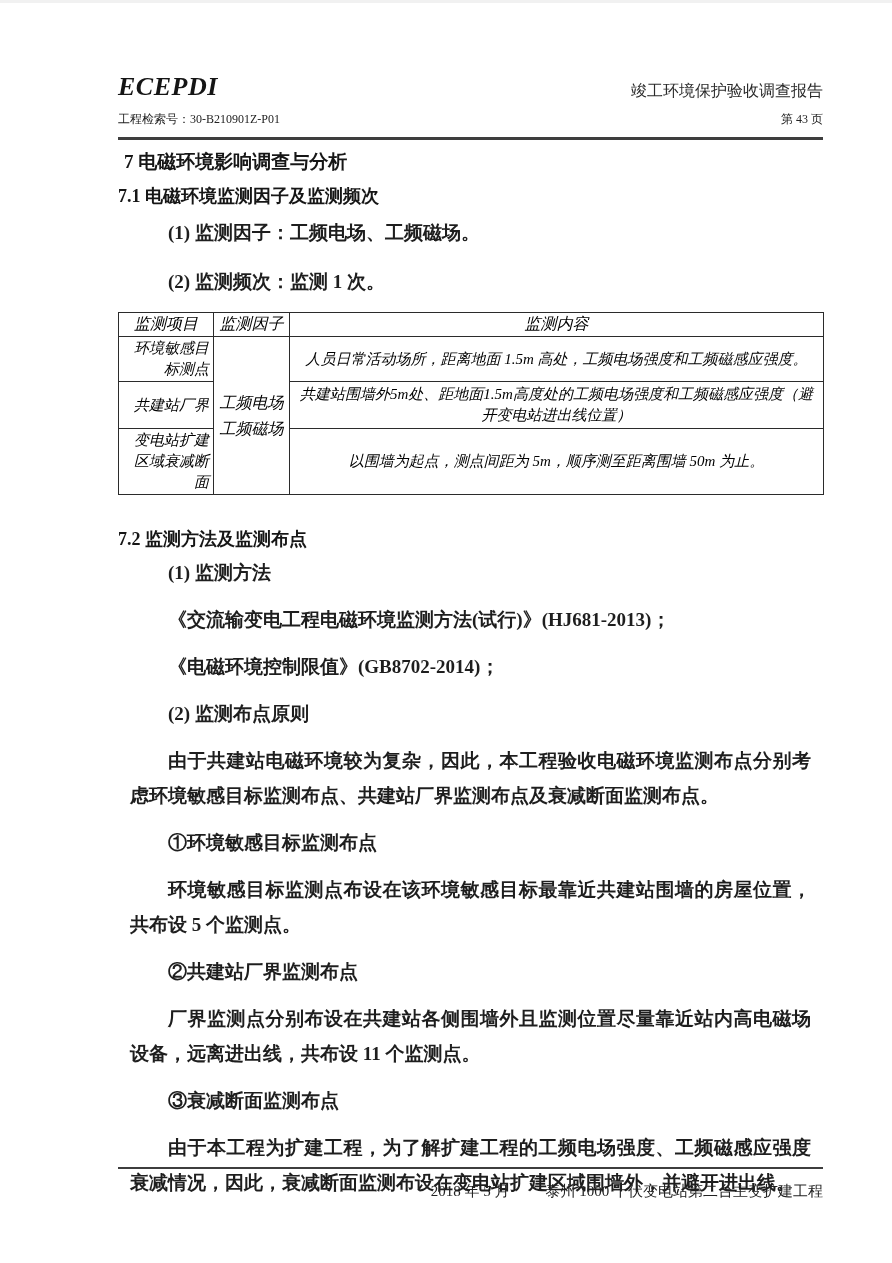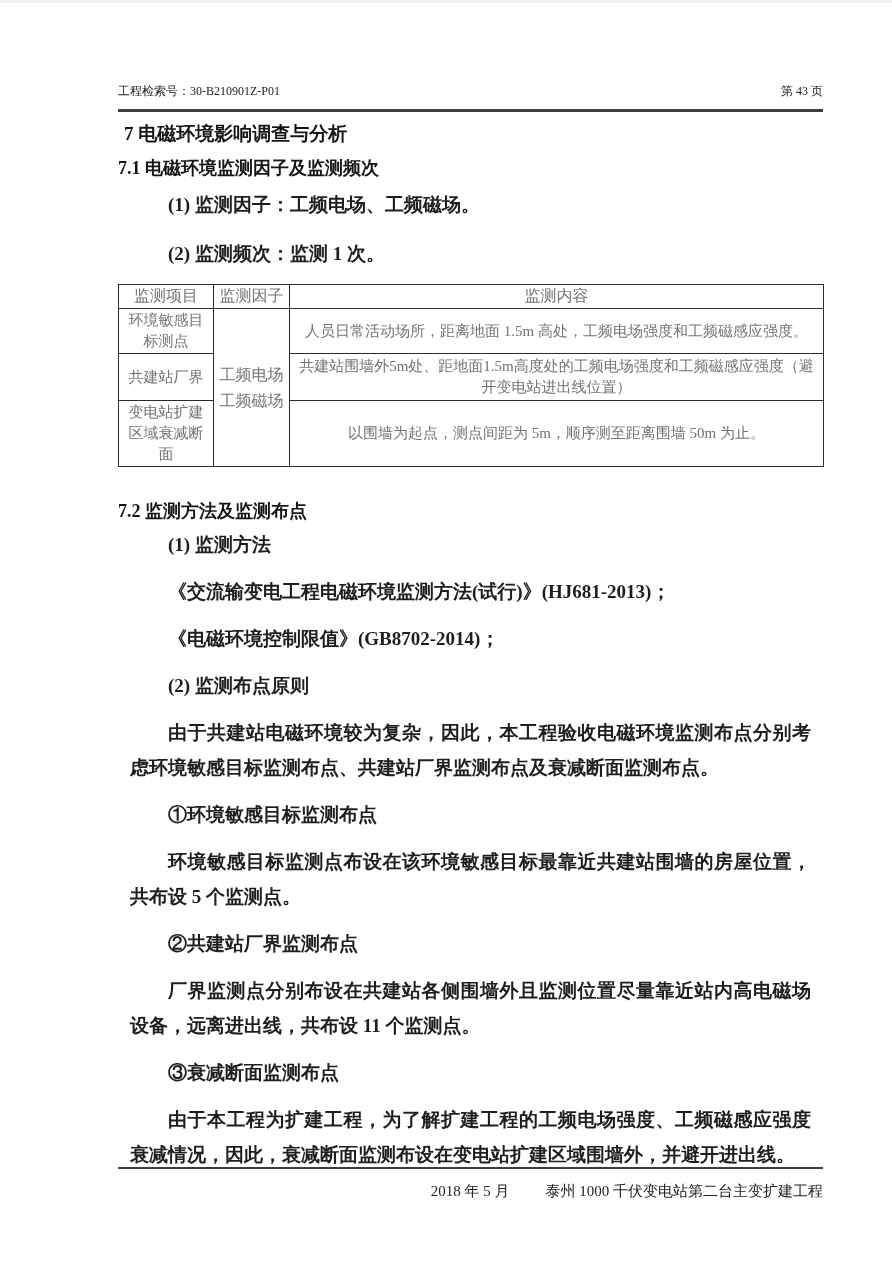--- a/index.html
+++ b/index.html
@@ -53,29 +53,29 @@
   p.body.s72 { line-height: 35px; }
   p.body.s72.first { margin-top: 4px; }
 
   
   .table-caption {
     text-align: center; font-weight: bold;
     font-size: 17px; line-height: 22px; margin-top: 2px; color: #161616;
   }
   table.monitor {
     width: 705px; border-collapse: collapse; margin-top: 6px;
-    font-size: 15px; color: #737373; table-layout: fixed;
+    font-size: 15px; color: #000000; table-layout: fixed; font-style: italic;
   }
   table.monitor th, table.monitor td { border: 1px solid #2b2b2b; }
   table.monitor th {
     font-weight: normal; font-size: 16px; text-align: center;
     height: 24px; padding: 1px 2px;
   }
   td.c-item {
-    text-align: center; vertical-align: middle;
+    text-align: right; vertical-align: middle;
     padding: 1px 4px; line-height: 21px;
   }
   td.c-factor {
     text-align: center; vertical-align: middle;
     font-size: 16px; line-height: 26px; padding: 0 2px; margin-top: 8px;
   }
   td.c-content {
     text-align: center; vertical-align: middle;
     padding: 2px 6px; line-height: 21px;
   }
@@ -89,20 +89,24 @@
   .footer-row {
     display: flex; justify-content: flex-end;
     margin-top: 13px; font-size: 15px; line-height: 19px; color: #222; gap: 36px;
   }
 </style>
 </head>
 <body>
 
 <div class="page">
 
+  <div class="header-row1">
+    <span class="logo">ECEPDI</span>
+    <span class="report-title">竣工环境保护验收调查报告</span>
+  </div>
   <div class="header-row2">
     <span>工程检索号：30-B210901Z-P01</span>
     <span>第 43 页</span>
   </div>
   <div class="header-rule"></div>
 
   <h1 class="sec">7 电磁环境影响调查与分析</h1>
 
   <h2 class="sec">7.1 电磁环境监测因子及监测频次</h2>
   <p class="body first">(1) 监测因子：工频电场、工频磁场。</p>

